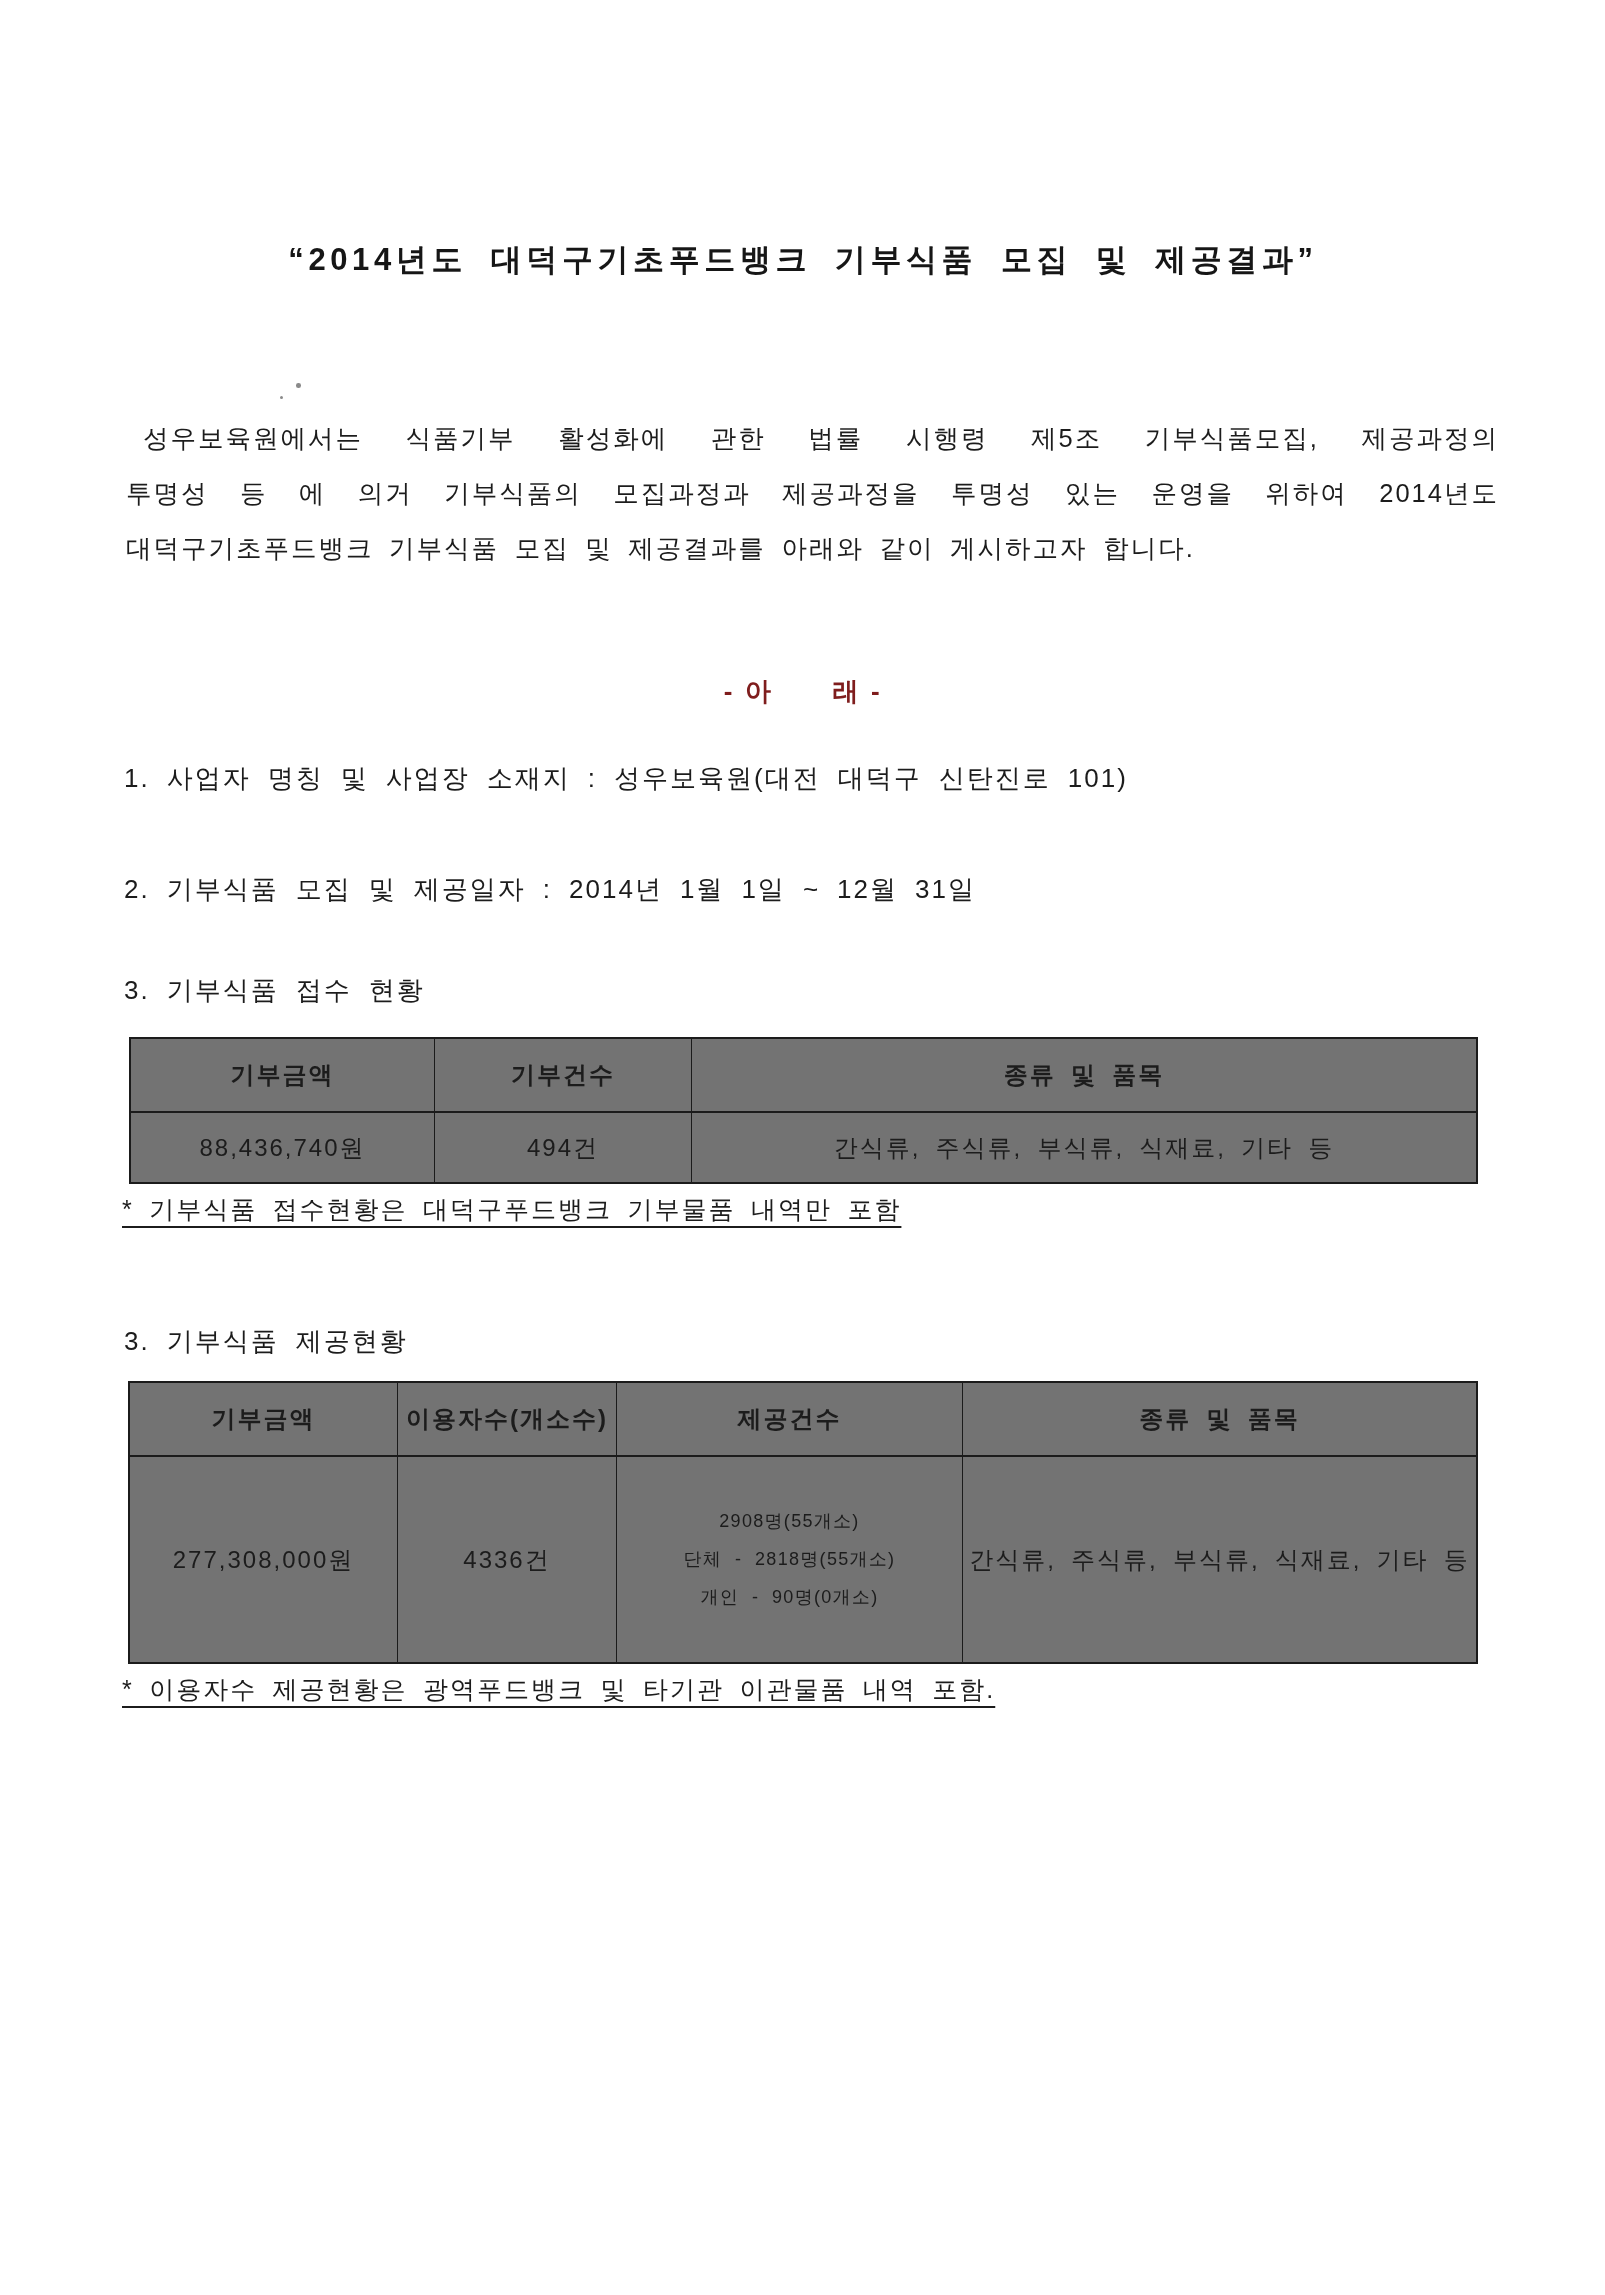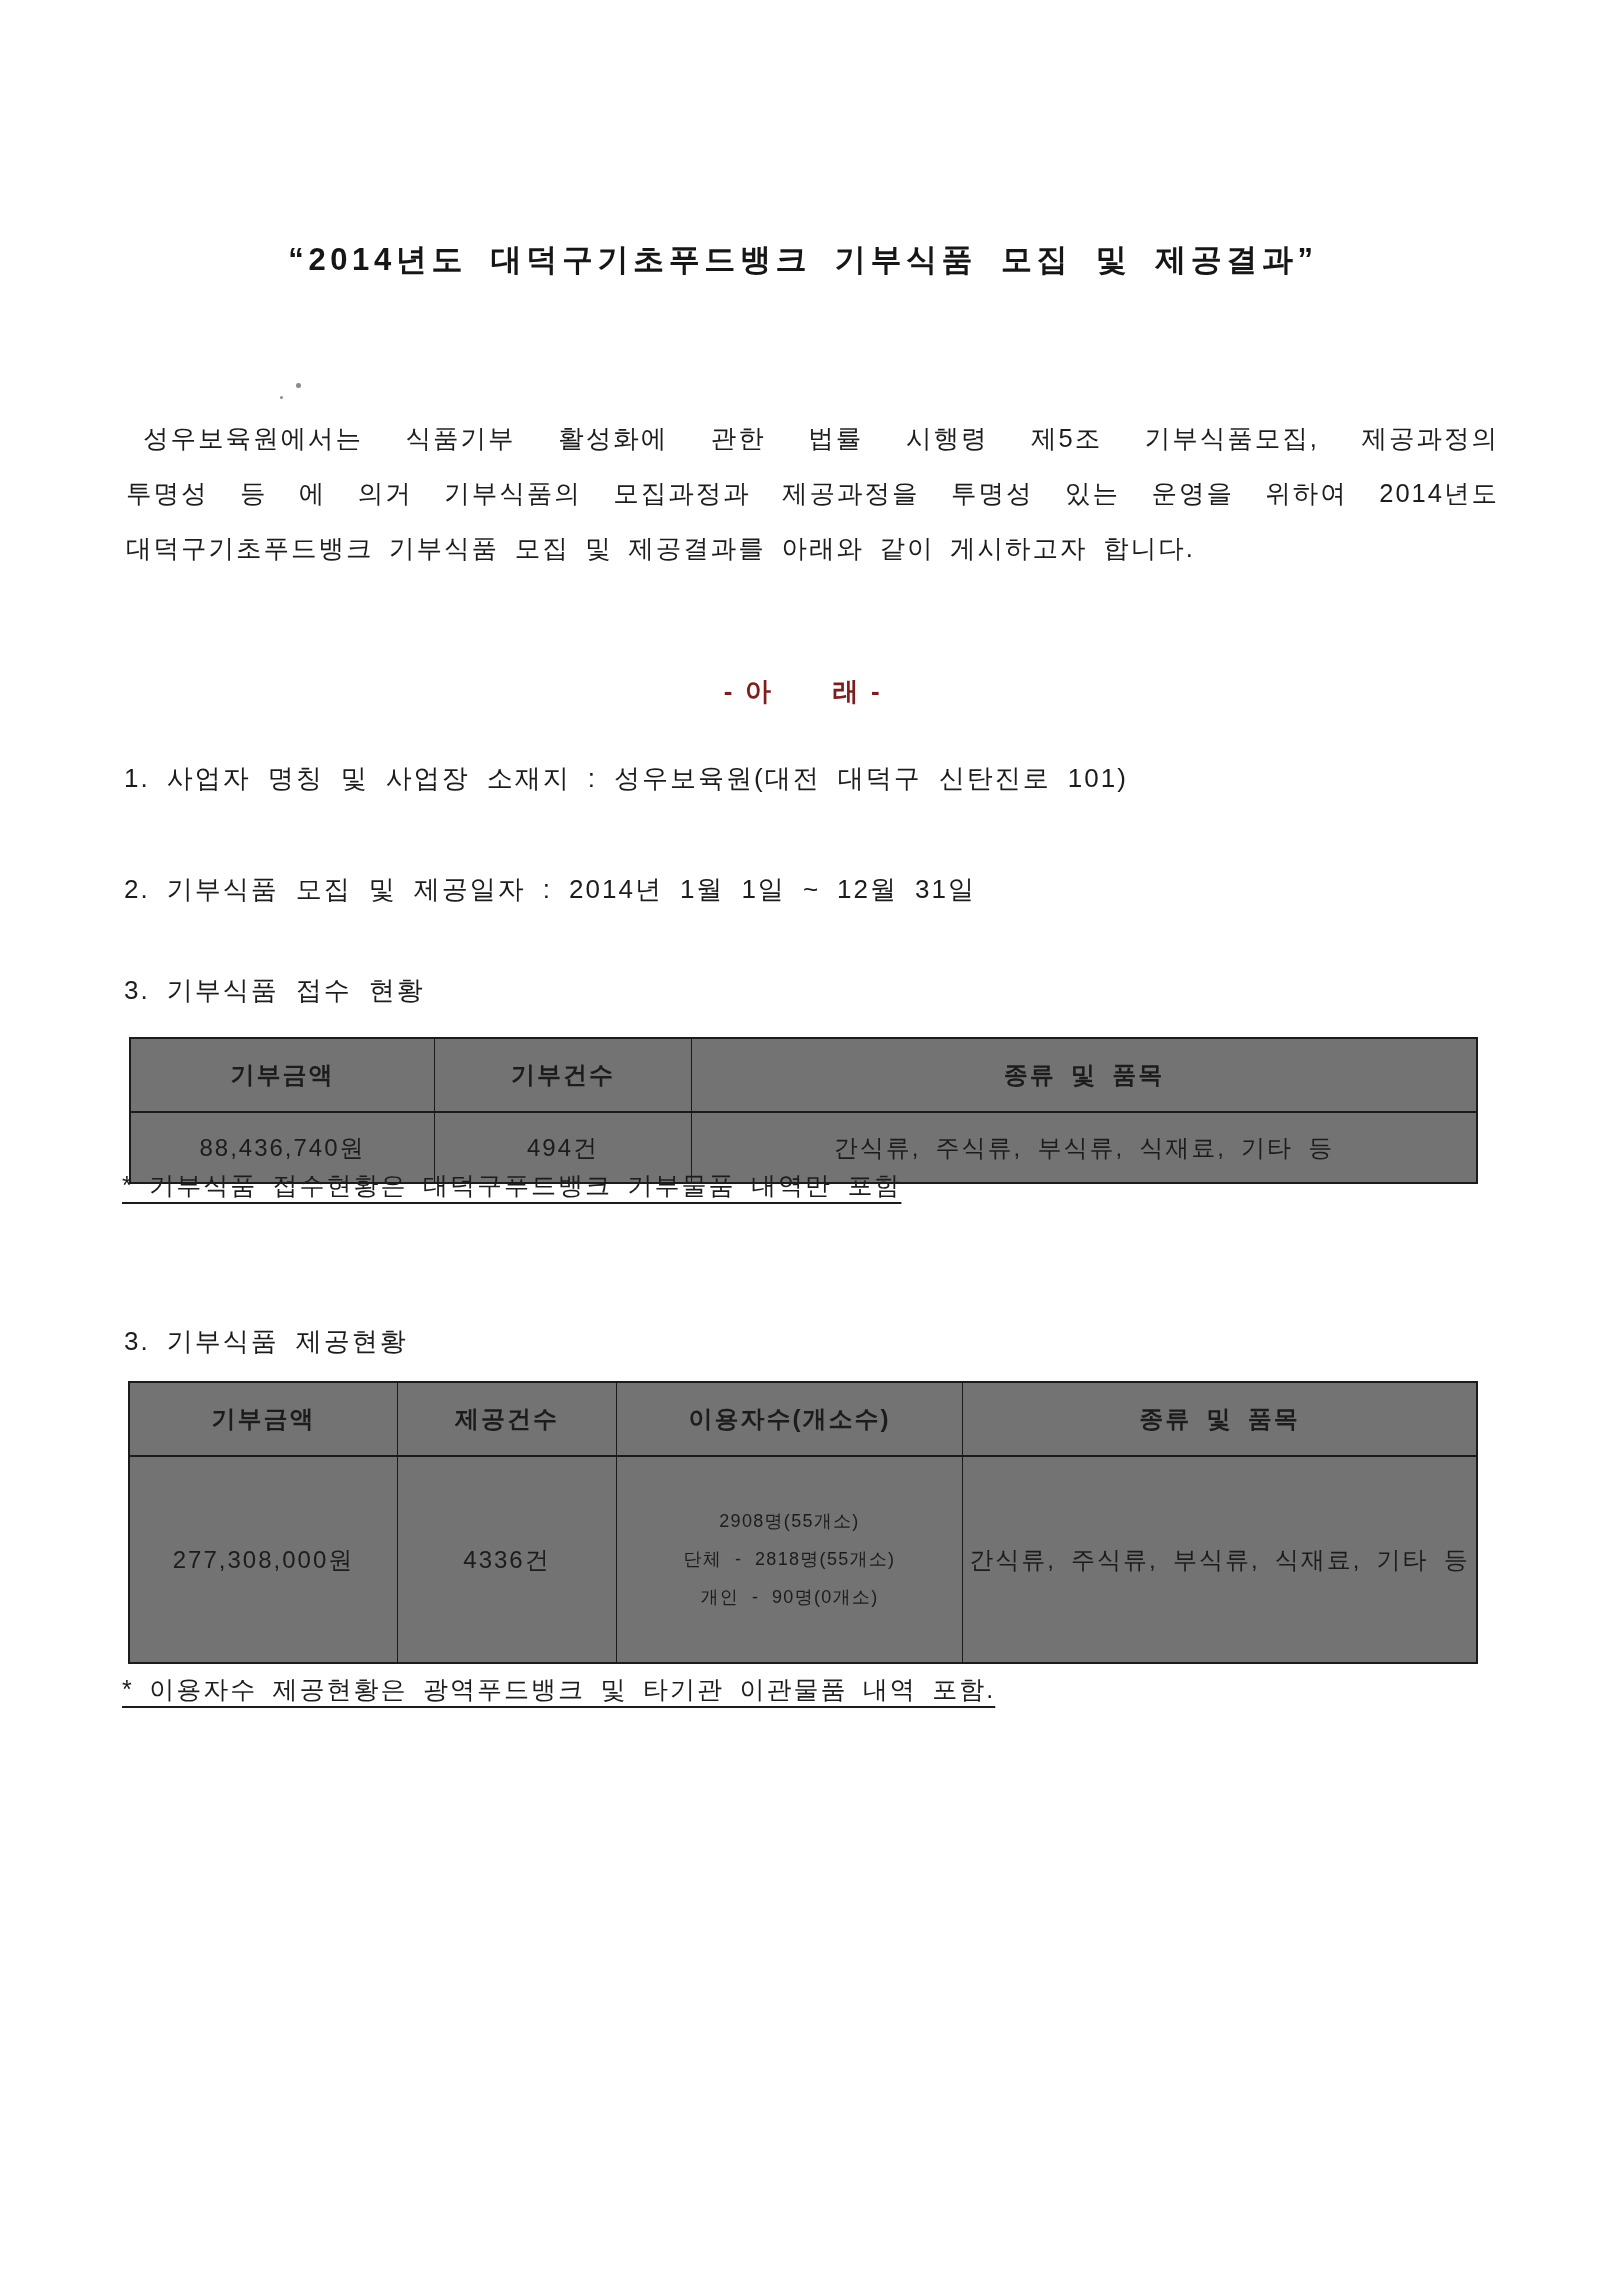--- a/index.html
+++ b/index.html
@@ -132,21 +132,21 @@
     left: 122px;
     font-size: 25px;
     letter-spacing: 2px;
     word-spacing: 6.5px;
     white-space: nowrap;
     text-decoration: underline;
     text-decoration-thickness: 2px;
     text-underline-offset: 7.8px;
     color: #1c1c1c;
   }
-  .footnote1 { top: 1169px; }
+  .footnote1 { top: 1193px; }
   .footnote2 { top: 1673px; }
 
   
   .speck {
     position: absolute;
     background: #8a8a8a;
     border-radius: 50%;
   }
   .speck1 { left: 296px; top: 383px; width: 4.6px; height: 4.6px; }
   .speck2 { left: 280px; top: 396px; width: 3.3px; height: 3.3px; }
@@ -180,22 +180,22 @@
     <div class="cell hline vline">494건</div>
     <div class="cell hline vline">간식류, 주식류, 부식류, 식재료, 기타 등</div>
   </div>
 
   <div class="footnote footnote1">* 기부식품 접수현황은 대덕구푸드뱅크 기부물품 내역만 포함</div>
 
   <div class="item heading4">3. 기부식품 제공현황</div>
 
   <div class="table table2">
     <div class="cell th">기부금액</div>
+    <div class="cell th vline">이용자수(개소수)</div>
     <div class="cell th vline">제공건수</div>
-    <div class="cell th vline">이용자수(개소수)</div>
     <div class="cell th vline">종류 및 품목</div>
     <div class="cell hline">277,308,000원</div>
     <div class="cell hline vline">4336건</div>
     <div class="cell hline vline users">
       <div class="users-line">2908명(55개소)</div>
       <div class="users-line">단체 - 2818명(55개소)</div>
       <div class="users-line">개인 - 90명(0개소)</div>
     </div>
     <div class="cell hline vline">간식류, 주식류, 부식류, 식재료, 기타 등</div>
   </div>

